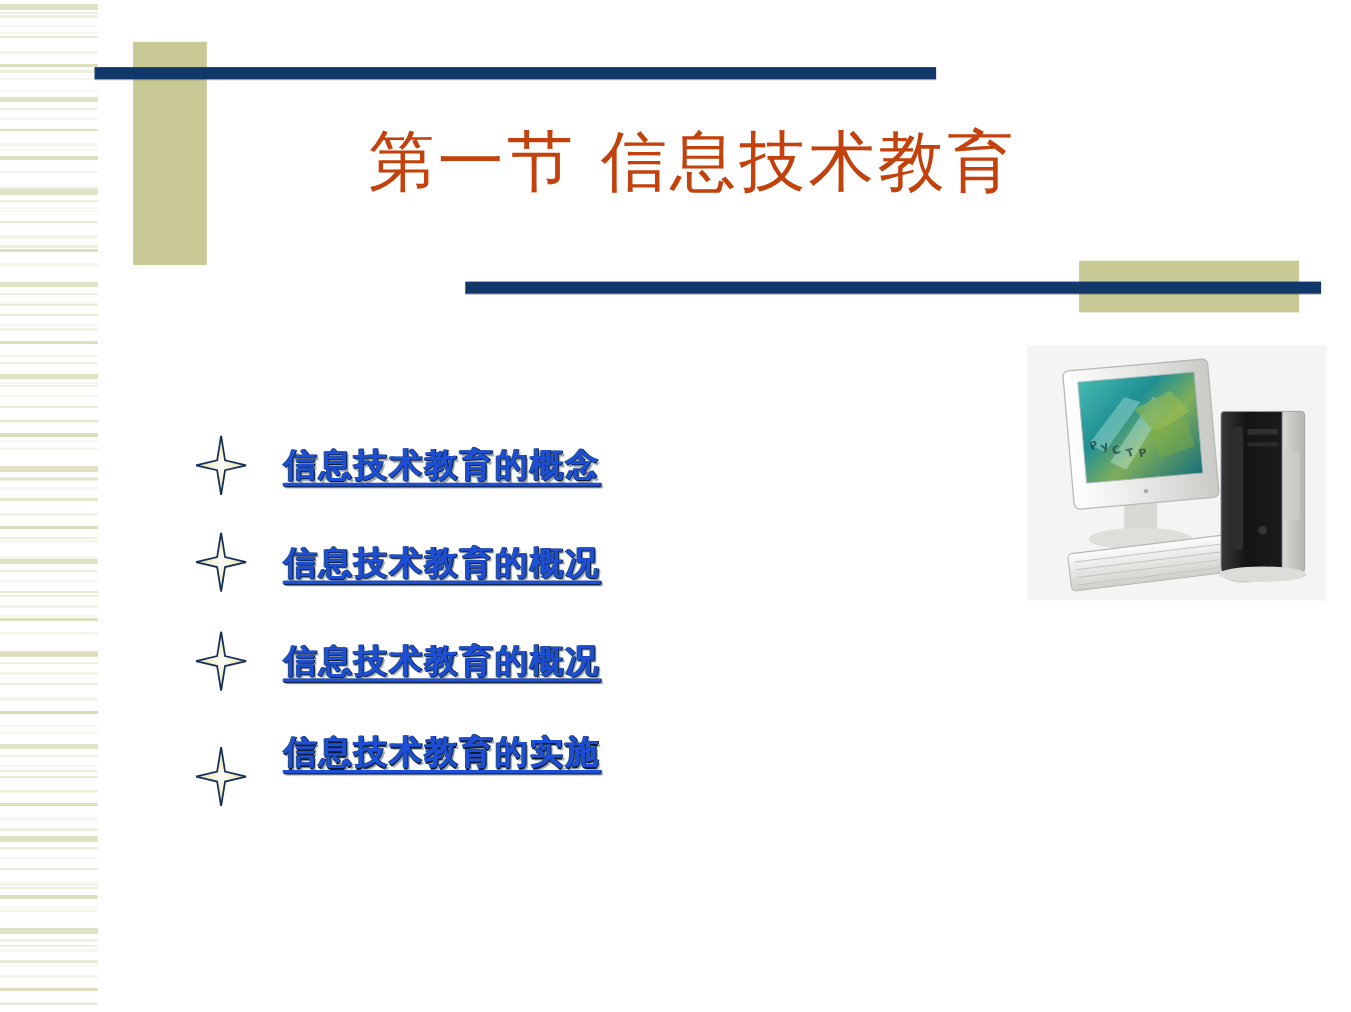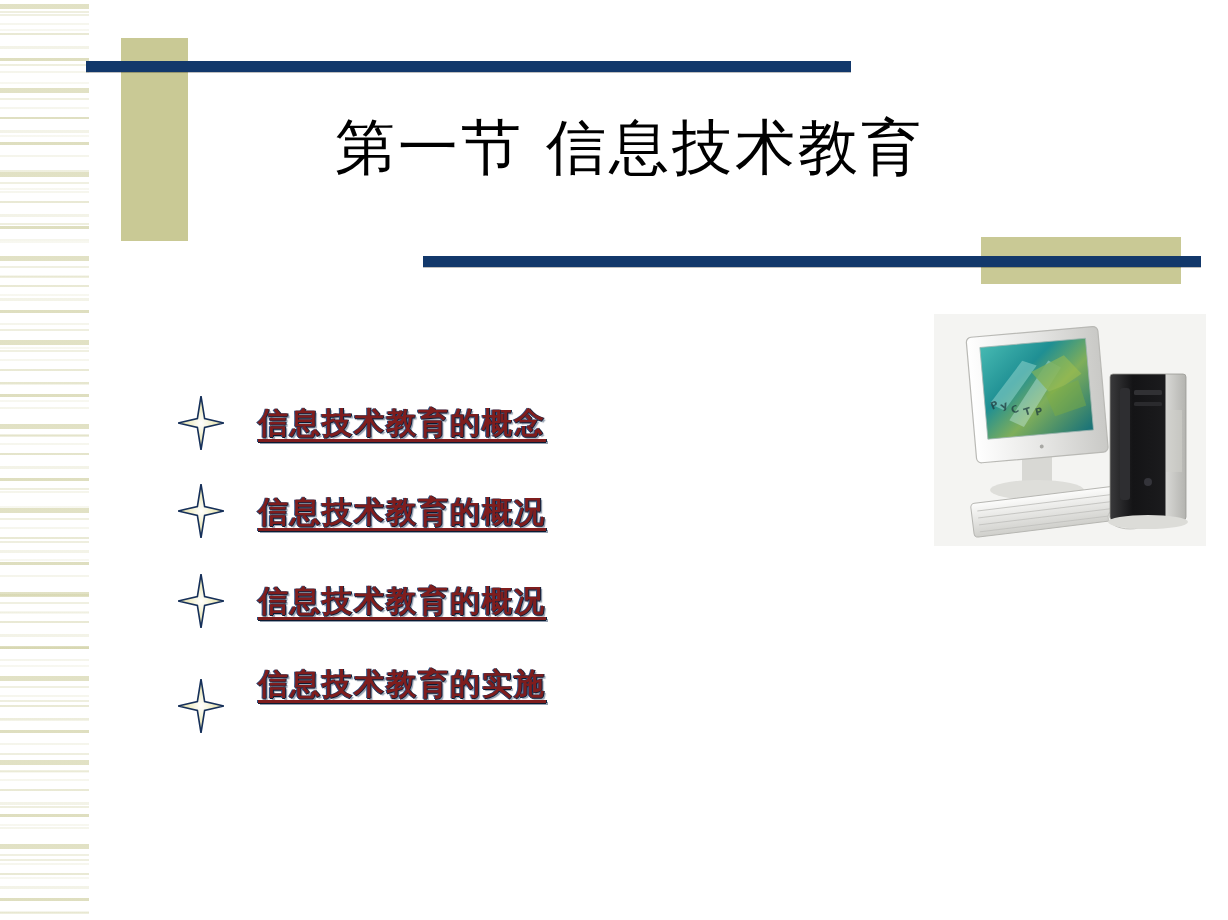--- a/index.html
+++ b/index.html
@@ -118,21 +118,21 @@
   }
 
   
   #slide-title {
     position: absolute;
     left: 335px;
     top: 116px;
     font-family: "DejaVu Serif", "Liberation Serif", serif;
     font-size: 60px;
     line-height: 1.05;
-    color: #000000;
+    color: #c2410c;
     letter-spacing: 3px;
     white-space: nowrap;
   }
 
   
   #bullet-list {
     position: absolute;
     left: 178px;
     top: 392px;
     width: 560px;
@@ -147,21 +147,21 @@
     width: 46px;
     height: 54px;
     display: block;
   }
   .bullet-link {
     position: absolute;
     left: 80px;
     font-family: "DejaVu Sans", "Liberation Sans", sans-serif;
     font-size: 30px;
     font-weight: bold;
-    color: #7f1d1d;
+    color: #1d4ed8;
     letter-spacing: 2px;
     white-space: nowrap;
     text-decoration: underline;
     text-underline-offset: 6px;
     text-decoration-thickness: 3px;
     text-shadow:
        1px 0 0 #0d2440,
       -1px 0 0 #2b5285,
        0 1px 0 #0a1c33,
        2px 2px 1px rgba(20,45,80,0.45);

